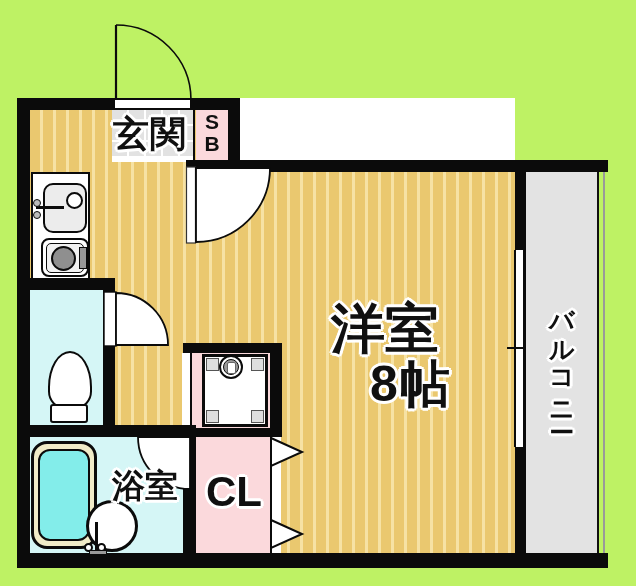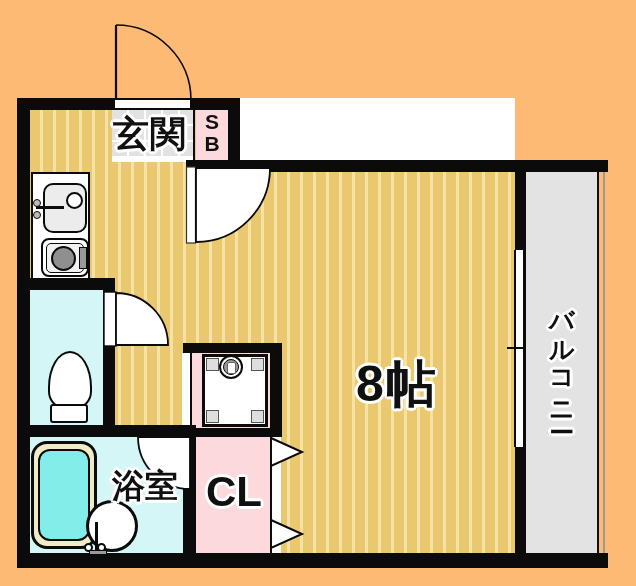--- a/index.html
+++ b/index.html
@@ -1,16 +1,16 @@
 <!DOCTYPE html>
 <html><head>
 <meta charset="utf-8">
 <style>
   html,body{margin:0;padding:0;background:#fff;}
-  #plan{position:relative;width:636px;height:586px;background:#fdba74;overflow:hidden;
+  #plan{position:relative;width:636px;height:586px;background:#bef264;overflow:hidden;
         font-family:"Liberation Sans","DejaVu Sans",sans-serif;}
   #plan *{box-sizing:border-box;position:absolute;}
   .wall{background:#0b0b0b;}
   .wood{background:repeating-linear-gradient(to right,#eac86f 0 10.5px,#f6e2a4 10.5px 13px);}
   .lbl{font-weight:bold;color:#101010;white-space:nowrap;line-height:1.05;
        text-shadow:-2px -2px 0 #fff,2px -2px 0 #fff,-2px 2px 0 #fff,2px 2px 0 #fff,
                    0 -3px 0 #fff,0 3px 0 #fff,-3px 0 0 #fff,3px 0 0 #fff;}
   .vert{writing-mode:vertical-rl;}
   svg{left:0;top:0;}
 </style>
@@ -103,16 +103,17 @@
     <line x1="507" y1="348" x2="526" y2="348" stroke="#0b0b0b" stroke-width="2"></line>
   </svg>
 
   <div class="lbl" style="left:113px;top:115px;font-size:36px;letter-spacing:1px;">玄関</div>
   <div class="lbl" style="left:196px;top:111px;width:32px;height:48px;font-size:21px;text-shadow:none;text-align:center;">
     <span style="position:static;display:block;">S</span>
     <span style="position:static;display:block;">B</span>
   </div>
   <div class="lbl" style="left:112px;top:469px;font-size:33px;">浴室</div>
   <div class="lbl" style="left:206px;top:470px;font-size:42px;">CL</div>
-  <div class="lbl" style="left:320px;top:358px;font-size:50px;letter-spacing:2px;padding-left:36px;">8帖</div>
+  <div class="lbl" style="left:331px;top:300px;font-size:54px;">洋室</div>
+  <div class="lbl" style="left:334px;top:358px;font-size:50px;letter-spacing:2px;padding-left:36px;">8帖</div>
   <div class="lbl vert" style="left:549px;top:292px;font-size:25px;letter-spacing:3px;">バルコニー</div>
 
 </div>
 
 </body></html>

